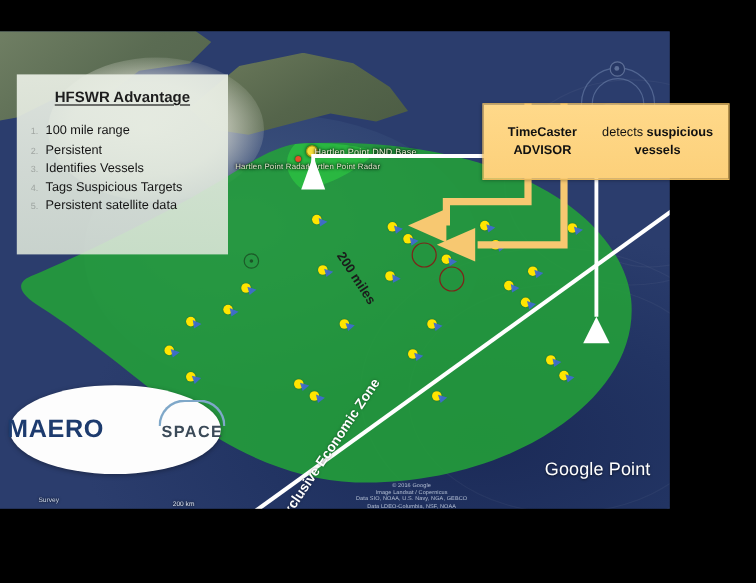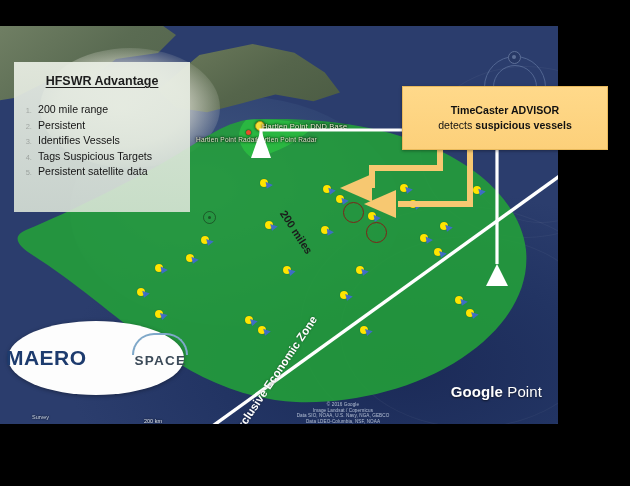--- a/index.html
+++ b/index.html
@@ -87,21 +87,21 @@
   #hfswr h1{margin:0;padding:12px 0 0 0;text-align:center;font-size:12.5px;font-weight:600;
      color:#1d1d1d;text-decoration:underline;text-underline-offset:2px;}
   #hfswr ol{margin:14px 0 0 0;padding:0 0 0 20px;list-style:decimal;}
   #hfswr ol li{font-size:10.6px;line-height:15.6px;color:#141414;padding-left:4px;}
   #hfswr ol li::marker{color:rgba(40,40,40,.30);font-size:7.5px;}
 
   
   #callout{position:absolute;left:402px;top:86px;width:206px;height:64px;
      background:linear-gradient(180deg,#ffd98a 0%,#fcd07a 100%);
      border:1px solid #e8b95c;box-shadow:0 1px 3px rgba(0,0,0,.35);
-     display:flex;flex-direction:column;align-items:center;justify-content:center;
+     display:flex;flex-direction:row;align-items:center;justify-content:center;
      text-align:center;box-sizing:border-box;padding:4px 6px;}
   #callout div{font-size:10.6px;line-height:14.6px;color:#111;}
   #callout .b{font-weight:700;}
 
   
   #logo{position:absolute;left:8px;top:321px;width:176px;height:74px;border-radius:50%;
      background:#fdfdfd;box-shadow:0 1px 4px rgba(0,0,0,.35);
      display:flex;align-items:center;justify-content:center;}
   #logo-inner{position:relative;display:flex;align-items:baseline;gap:47px;}
   #logo-m{font-size:21px;font-weight:700;color:#1d3b6e;letter-spacing:.5px;
@@ -118,21 +118,21 @@
   #scalebar-left{position:absolute;left:32px;top:388px;color:#cdd8ea;font-size:5.5px;
      text-shadow:0 0 2px #000;}
 
   
   #attrib{position:absolute;left:268px;top:376px;width:150px;text-align:center;
      color:rgba(214,224,240,.78);font-size:4.6px;line-height:5.6px;letter-spacing:.1px;}
 
   
   #gearth{position:absolute;right:16px;top:357px;color:#fff;font-size:15px;
      letter-spacing:.1px;text-shadow:0 1px 2px rgba(0,0,0,.6);}
-  #gearth b{font-weight:700;}
+  #gearth b{font-weight:400;}
   #gearth span{font-weight:400;}
 
   
   #compass{position:absolute;right:12px;top:30px;width:62px;height:62px;opacity:.30;}
   #compass .ring{position:absolute;inset:0;border:1.5px solid #aac3e6;border-radius:50%;}
   #compass .ring2{position:absolute;inset:9px;border:1px solid #aac3e6;border-radius:50%;}
   #compass .knob{position:absolute;left:24px;top:-5px;width:11px;height:11px;border-radius:50%;
      background:#1f2d55;border:1.5px solid #cfe0f5;}
   #compass .knob:after{content:"";position:absolute;left:3px;top:3px;width:4px;height:4px;
      border-radius:50%;background:#cfe0f5;}
@@ -284,21 +284,21 @@
     </div>
     <div id="compass2">
       <div class="ring"></div>
     </div>
 
   </div>
 
   <div id="hfswr">
     <h1>HFSWR Advantage</h1>
     <ol id="hfswr-list">
-        <li>200 mile range</li>
+        <li>100 mile range</li>
         <li>Persistent</li>
         <li>Identifies Vessels</li>
         <li>Tags Suspicious Targets</li>
         <li>Persistent satellite data</li>
       </ol>
   </div>
 
   <div id="callout">
     <div class="b">TimeCaster ADVISOR</div>
     <div><span>detects </span><span class="b">suspicious vessels</span></div>

